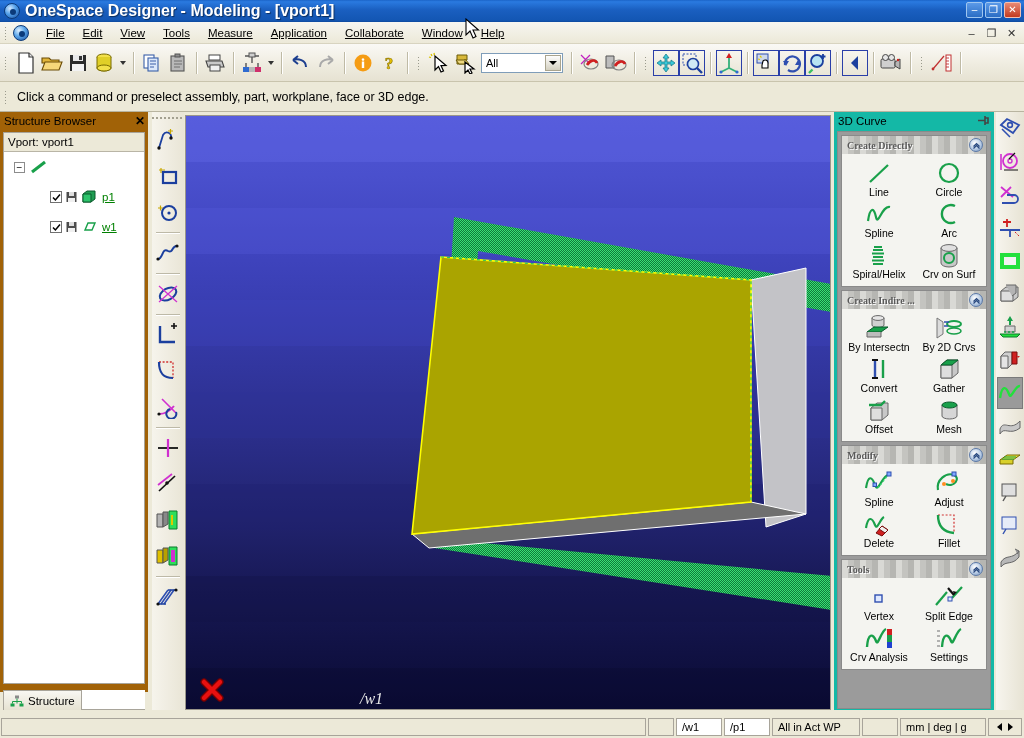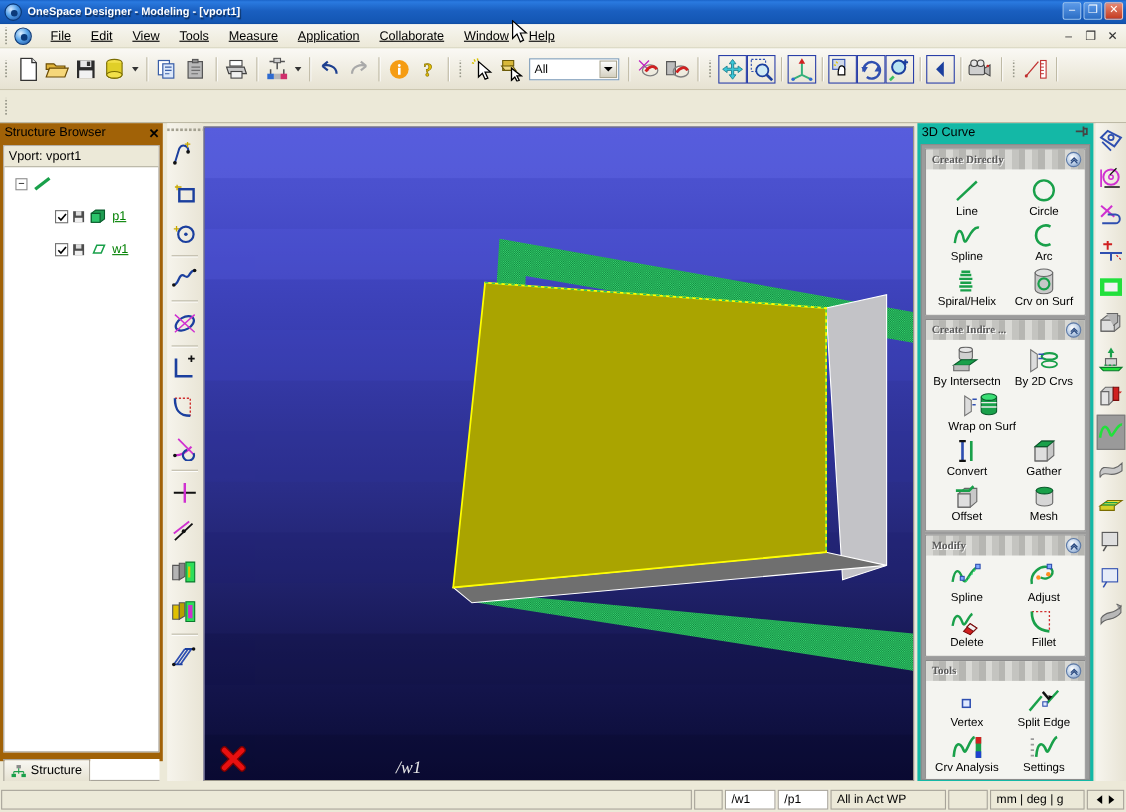--- a/index.html
+++ b/index.html
@@ -19,21 +19,21 @@
     position: absolute; left:0; top:0; width:1024px; height:22px;
     background: linear-gradient(to bottom,#1b64c8 0%,#2a7ae0 8%,#1a5fc0 45%,#1356b3 92%,#0e4a9e 100%);
     display: flex; align-items: center; padding-left: 4px;
   }
   .title-ico {
     width:16px;height:16px;border-radius:50%;
     background: radial-gradient(circle at 35% 32%, #cfe6ff 0%, #4f9de8 45%, #1a4c9c 100%);
     border:1px solid #0c3a78; margin-right:5px; position:relative; flex:0 0 auto;
   }
   .title-ico::after{content:"";position:absolute;left:5px;top:5px;width:6px;height:6px;border-radius:50%;background:#0b3a7a;}
-  .titlebar .ttl { color:#fff; font-weight:bold; font-size:10px; text-shadow:1px 1px 1px rgba(0,0,0,.5); white-space:nowrap;}
+  .titlebar .ttl { color:#fff; font-weight:bold; font-size:16px; text-shadow:1px 1px 1px rgba(0,0,0,.5); white-space:nowrap;}
   .win-btns { position:absolute; right:3px; top:2px; display:flex; gap:2px; }
   .win-btn {
     width:17px;height:16px;background:linear-gradient(to bottom,#5c9ae8,#2b6dc4);
     border:1px solid #9fc6f0; border-radius:2px; color:#fff; font-size:10px;
     display:flex;align-items:center;justify-content:center;line-height:1;
   }
   .win-btn.close { background:linear-gradient(to bottom,#e88a74,#c33a20); border-color:#f3c0b2;}
 
   
   .menubar {
@@ -436,20 +436,21 @@
           <circle cx="2" cy="17" r="1.4" fill="#c03030"></circle>
           <rect x="15" y="3" width="5" height="16" fill="#fff" stroke="#c03030"></rect>
           <path d="M15 6h3M15 9h3M15 12h3M15 15h3" stroke="#c03030" stroke-width="0.9"></path>
         </svg>
     </div>
     <div class="tb-sep"></div>
   </div>
 
   <div class="promptbar">
     <div class="grip"></div>
+    <div class="prompt-text">Click a command or preselect assembly, part, workplane, face or 3D edge.</div>
   </div>
 
   <div class="leftpanel">
     <div class="sb-head">
       <span class="t">Structure Browser</span>
       <span class="x">✕</span>
     </div>
     <div class="sb-box">
       <div class="sb-vport">Vport: vport1</div>
       <div class="sb-tree">
@@ -770,32 +771,20 @@
             <span class="ci">
                 <svg width="34" height="26">
                   <path d="M5 3 l6 4 v12 l-6 4 Z" fill="#dcdcdc" stroke="#777"></path>
                   <ellipse cx="22" cy="9" rx="7" ry="3" fill="none" stroke="#19a04a" stroke-width="2"></ellipse>
                   <ellipse cx="22" cy="16" rx="7" ry="3" fill="none" stroke="#19a04a" stroke-width="1.6"></ellipse>
                   <path d="M12 7 h5 M12 11 h4" stroke="#2f4fb0" stroke-width="1.4"></path>
                 </svg>
               </span>
             <span class="cl">By 2D Crvs</span>
           </div>
-          <div class="cmd span2" style="align-items:flex-start; padding-left:16px;">
-            <span class="ci" style="width:100%;justify-content:flex-start;padding-left:14px;">
-              <svg width="40" height="26">
-                  <path d="M3 4 l6 4 v10 l-6 4 Z" fill="#dcdcdc" stroke="#777"></path>
-                  <path d="M10 7 h4 M10 12 h3" stroke="#2f4fb0" stroke-width="1.4"></path>
-                  <path d="M18 5 h14 v13 a7 3 0 0 1 -14 0 Z" fill="#19a04a" stroke="#0a5b2c"></path>
-                  <ellipse cx="25" cy="5" rx="7" ry="3" fill="#3ade74" stroke="#0a5b2c"></ellipse>
-                  <path d="M18 10 h14 M18 14 h14" stroke="#eaeaea" stroke-width="1.3"></path>
-                </svg>
-            </span>
-            <span class="cl" style="width:100%;text-align:left;padding-left:2px;">Wrap on Surf</span>
-          </div>
           <div class="cmd">
             <span class="ci">
                 <svg width="30" height="26">
                   <path d="M11 4 v18" stroke="#2f4fb0" stroke-width="2.4"></path>
                   <path d="M8 4 h6 M8 22 h6" stroke="#111" stroke-width="2"></path>
                   <path d="M19 4 v18" stroke="#19a04a" stroke-width="2.4"></path>
                 </svg>
               </span>
             <span class="cl">Convert</span>
           </div>
@@ -1038,21 +1027,21 @@
     </div>
   </div>
 
   <div class="bottom-strip"></div>
 
   <div class="statusbar">
     <div class="st-cell st-grow"></div>
     <div class="st-cell" style="width:26px"></div>
     <div class="st-cell st-white" style="width:46px">/w1</div>
     <div class="st-cell st-white" style="width:46px">/p1</div>
-    <div class="st-cell" style="width:105px">All in Act WP</div>
+    <div class="st-cell" style="width:88px">All in Act WP</div>
     <div class="st-cell" style="width:36px"></div>
     <div class="st-cell" style="width:86px">mm | deg | g</div>
     <div class="st-cell st-nav">
       <span class="tri-l"></span>
       <span class="tri-r"></span>
     </div>
   </div>
 
 </div>
 

